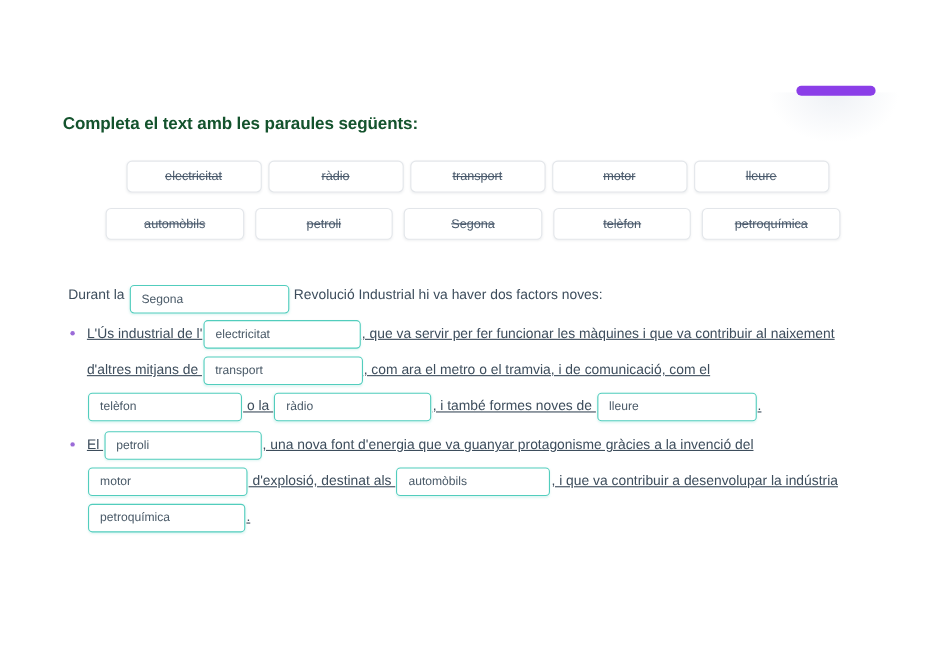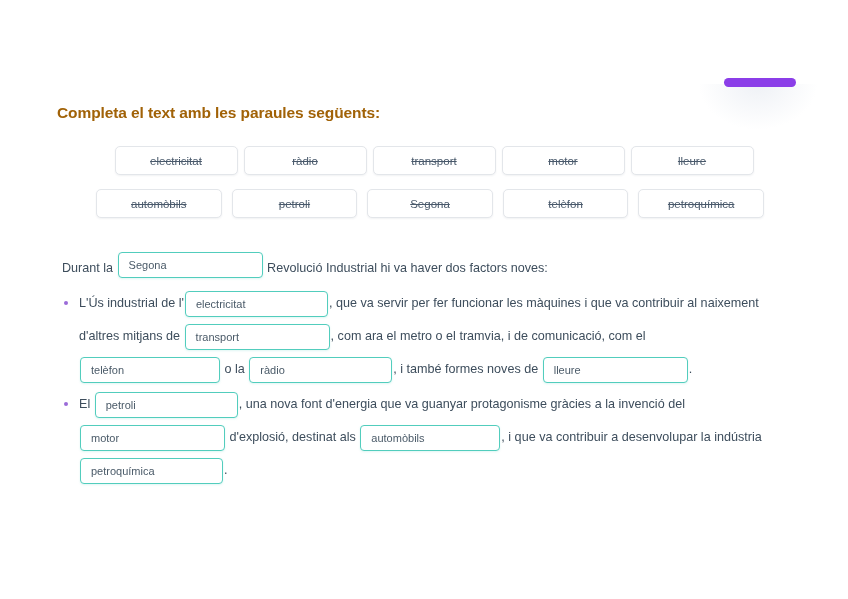--- a/index.html
+++ b/index.html
@@ -35,21 +35,21 @@
     background: radial-gradient(ellipse at 50% 0%, rgba(225,230,238,0.55), rgba(255,255,255,0) 70%);
     pointer-events: none;
   }
 
   .page-title {
     position: absolute;
     left: 57px;
     top: 104px;
     font-size: 15.5px;
     font-weight: bold;
-    color: #a16207;
+    color: #14532d;
     letter-spacing: -0.1px;
   }
 
   
   .wordbank {
     position: absolute;
     left: 96px;
     top: 146px;
     width: 668px;
   }
@@ -85,32 +85,33 @@
     position: absolute;
     left: 62px;
     top: 252px;
     width: 706px;
     font-size: 12.6px;
     line-height: 33px;
     color: #3d4d5c;
   }
   .intro-line {
     display: flex;
-    align-items: flex-start;
+    align-items: flex-end;
     margin-bottom: 2px;
   }
   .bullets {
     list-style: none;
     margin: 0;
     padding: 0;
   }
   .bullet-item {
     position: relative;
     padding-left: 17px;
     margin-bottom: 2px;
+    text-decoration: underline;
   }
   .bullet-dot {
     position: absolute;
     left: 2px;
     top: 14px;
     width: 4px;
     height: 4px;
     border-radius: 50%;
     background: #9b6bd8;
   }

